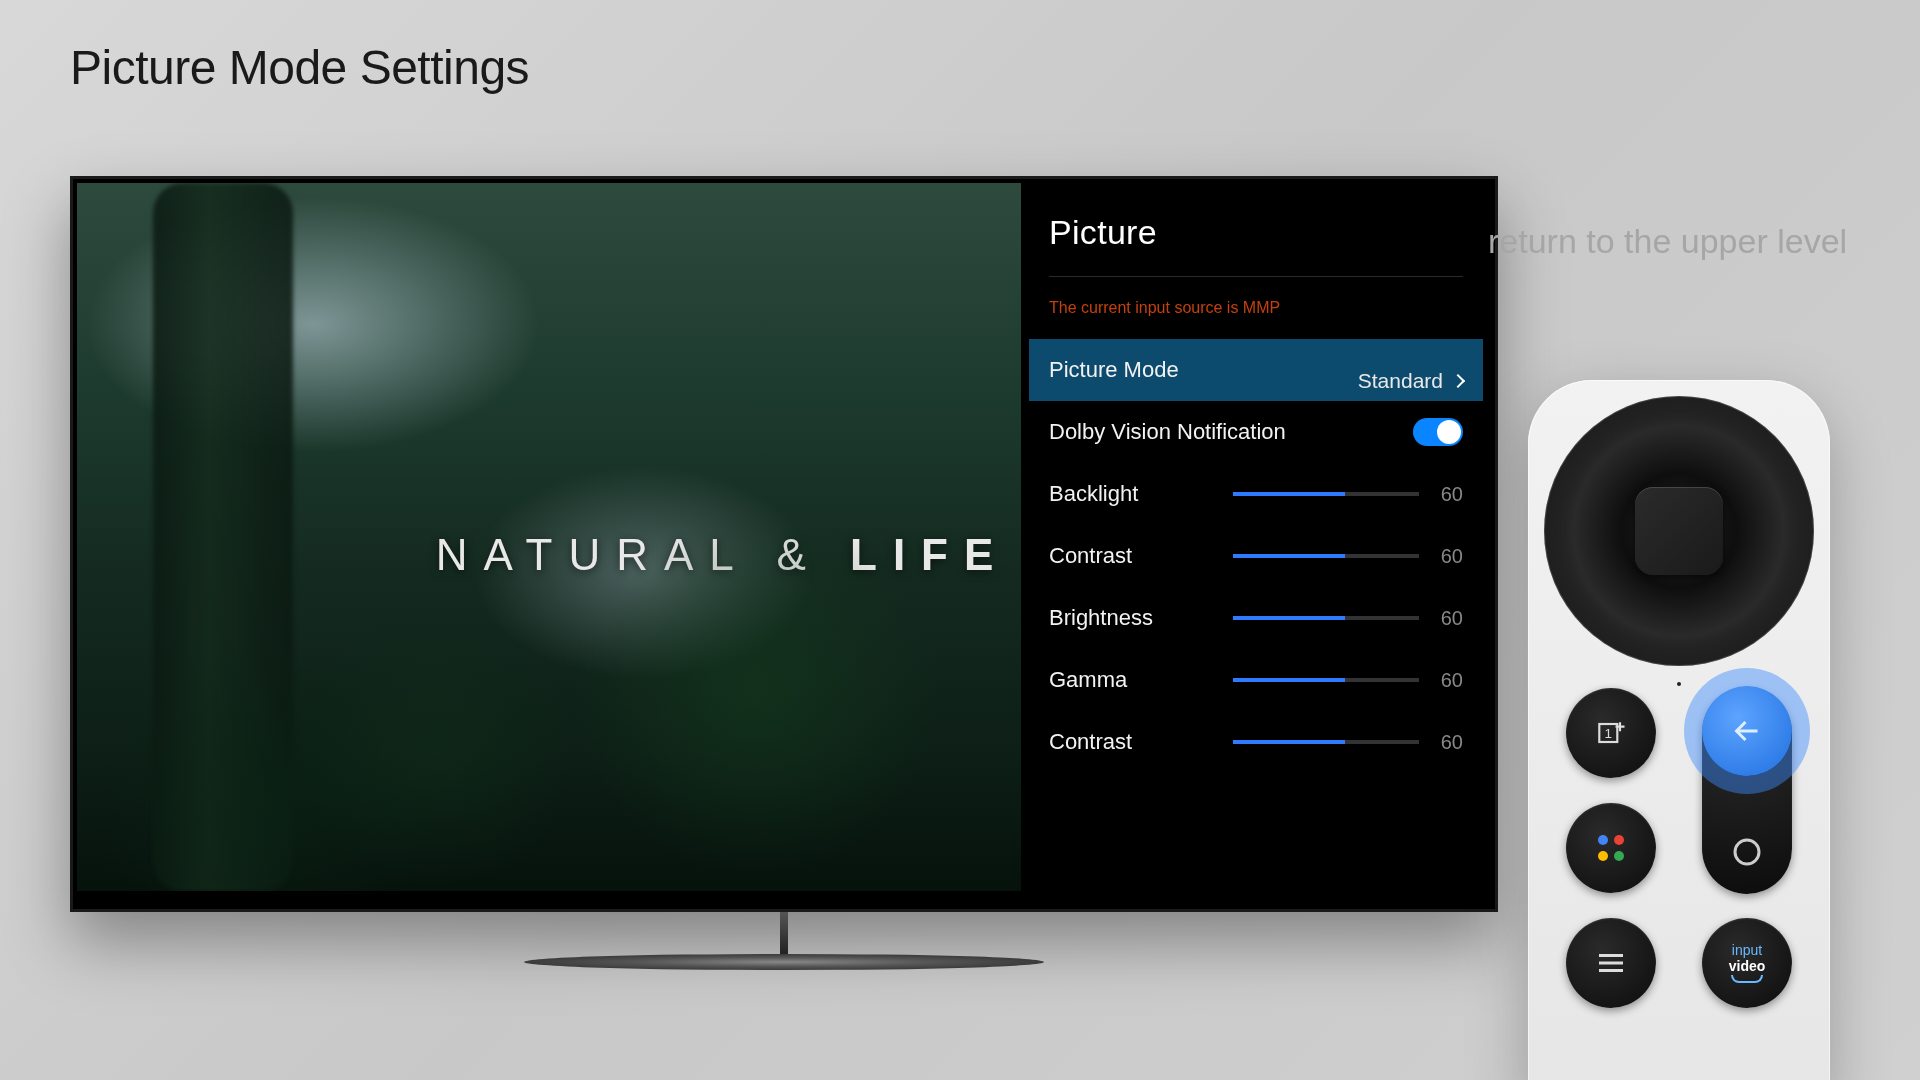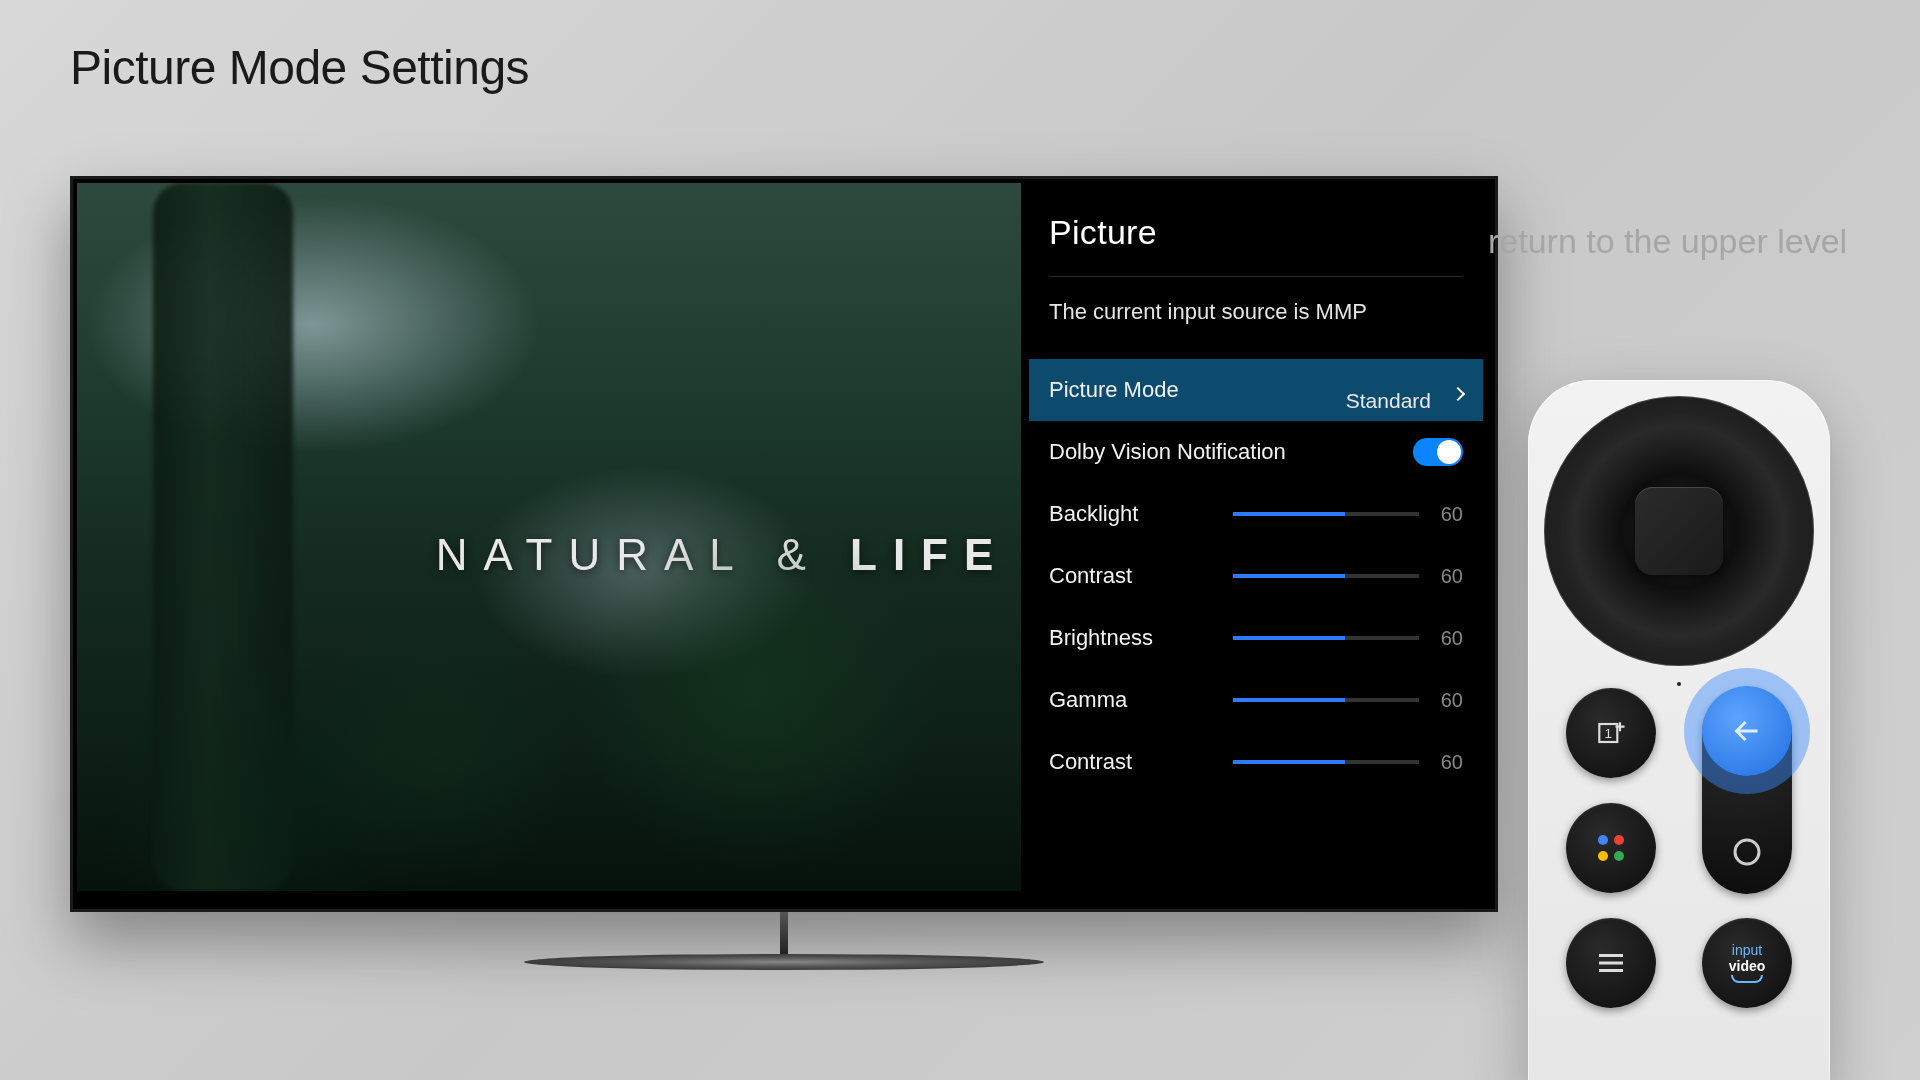--- a/index.html
+++ b/index.html
@@ -122,45 +122,45 @@
   font-weight: 400;
   margin-bottom: 24px;
   letter-spacing: 0.3px;
 }
 .panel-divider {
   height: 1px;
   background: #2a2a2a;
   margin-bottom: 22px;
 }
 .panel-subtext {
-  font-size: 22px;
-  color: #e5e5e5;
-  margin-bottom: 34px;
+  font-size: 16px;
+  color: #c2410c;
+  margin-bottom: 22px;
   font-weight: 300;
 }
 
 .row {
   display: flex;
   align-items: center;
   justify-content: space-between;
   height: 62px;
   padding: 0 20px 0 20px;
   margin-left: -20px;
   margin-right: -20px;
   font-size: 22px;
   font-weight: 300;
 }
 .row.selected {
   background: #0c4a6e;
 }
 .row-label { color: #f2f2f2; }
 .row-value-wrap {
   display: flex;
-  align-items: flex-start;
-  gap: 22px;
+  align-items: center;
+  gap: 10px;
   margin-top: 22px;
 }
 .row-value { color: #e9e9e9; font-size: 21px; }
 
 .chevron {
   width: 10px;
   height: 10px;
   border-top: 2px solid #fff;
   border-right: 2px solid #fff;
   transform: rotate(45deg);

